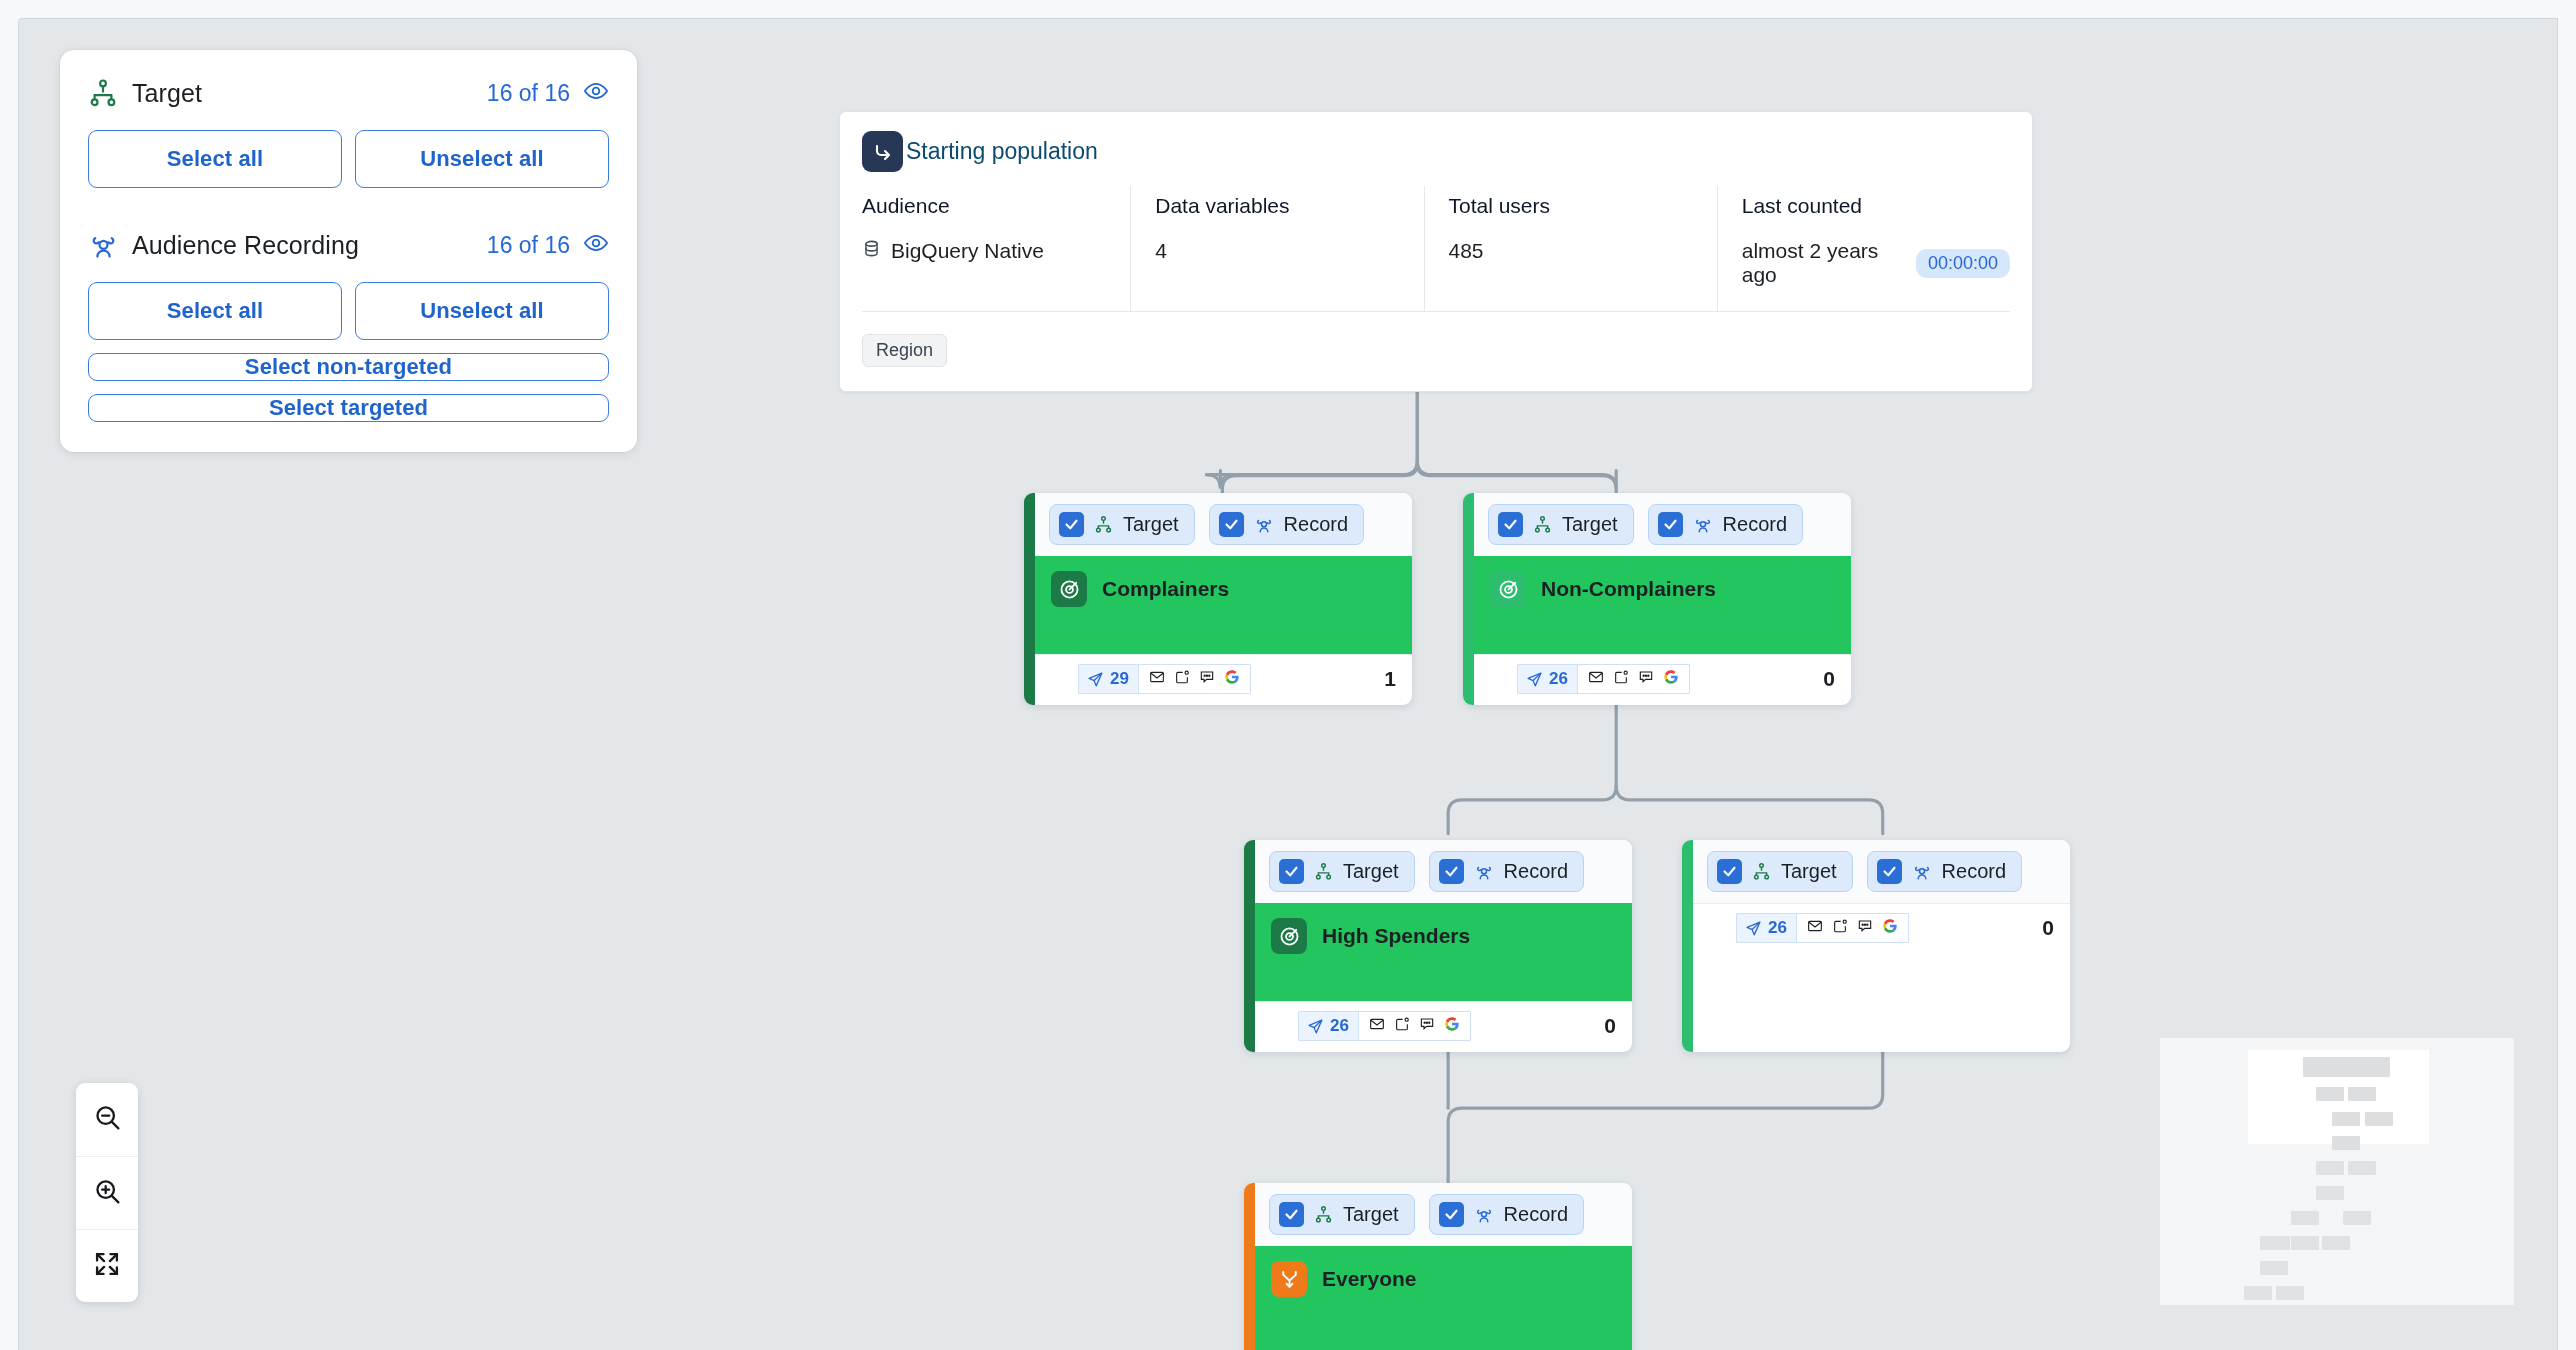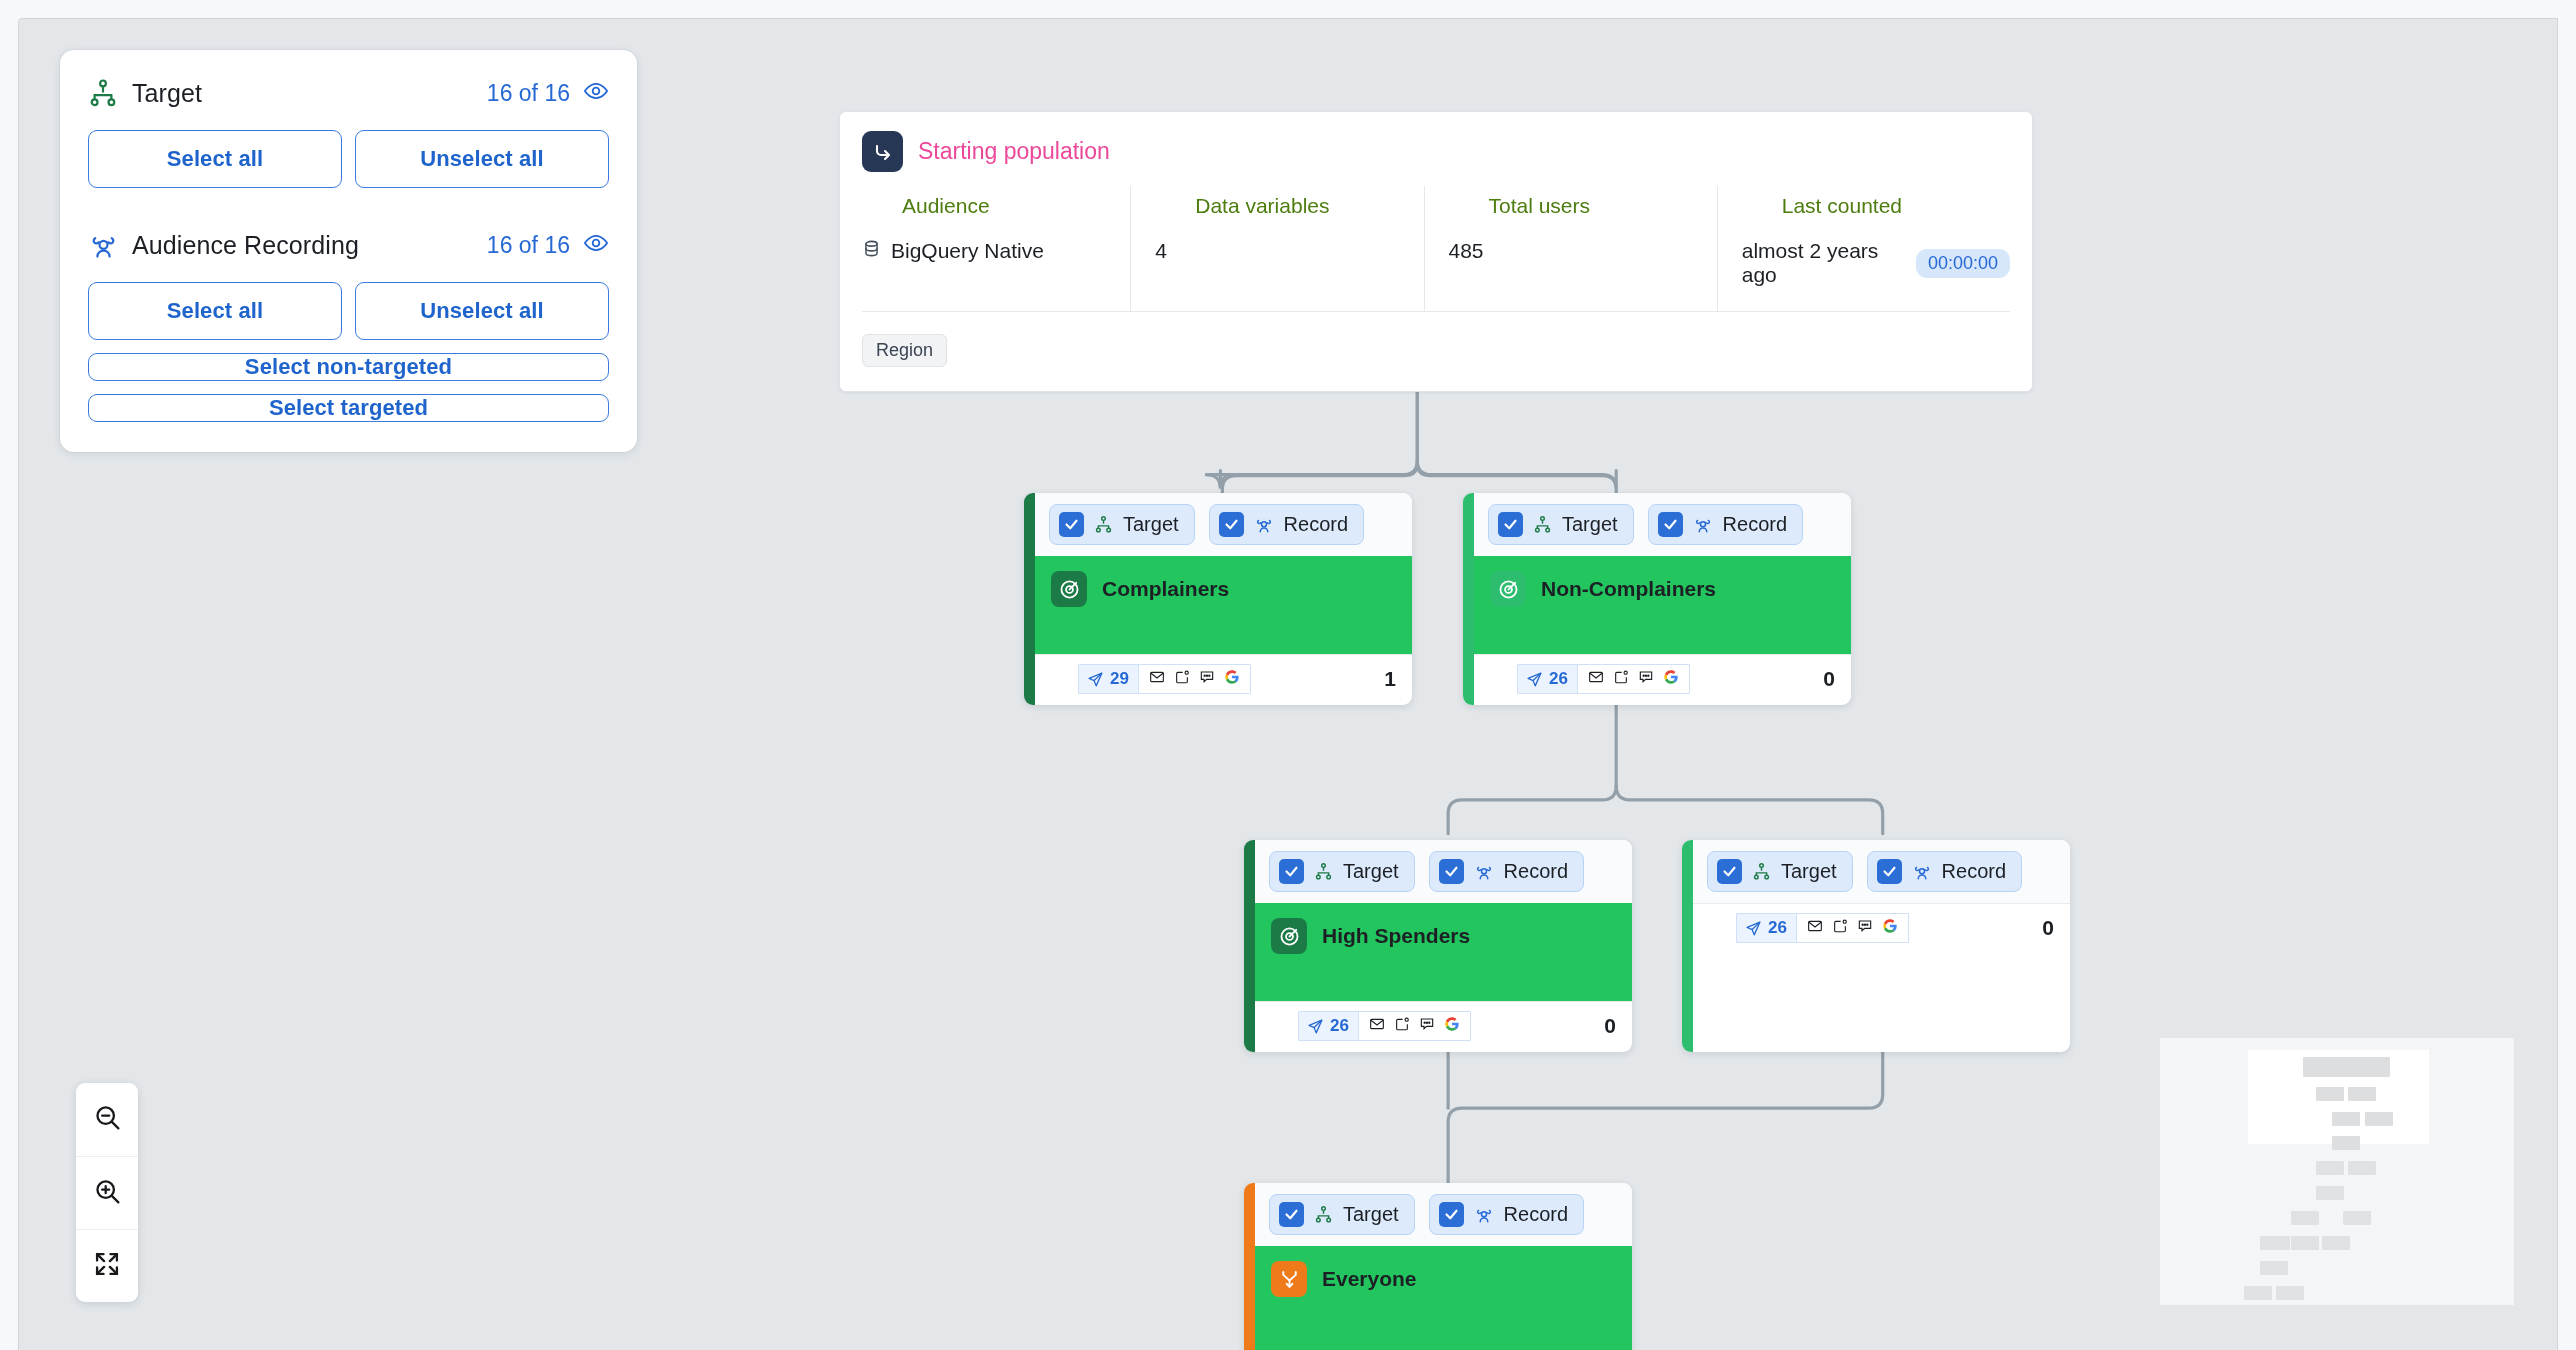--- a/index.html
+++ b/index.html
@@ -77,30 +77,30 @@
     box-shadow: 0 1px 3px rgba(20,35,60,.07);
     z-index: 20;
   }
   .sc-head { display: flex; align-items: center; padding: 19px 22px 14px 22px; }
   .sc-badge {
     width: 41px; height: 41px; border-radius: 9px;
     background: #263856;
     display: flex; align-items: center; justify-content: center;
     flex: 0 0 auto;
   }
-  .sc-title { font-size: 23px; color: #ec4899; margin-left: 15px; font-weight: 400; }
+  .sc-title { font-size: 23px; color: #0c4a6e; margin-left: 3px; font-weight: 400; }
   .sc-grid { display: flex; padding: 0 22px; }
   .sc-col {
     flex: 1 1 0;
     padding: 8px 0 24px 0;
     border-right: 1px solid #e6e9ec;
   }
   .sc-col:last-child { border-right: none; }
   .sc-col + .sc-col { padding-left: 24px; }
-  .sc-label { font-size: 21px; color: #4d7c0f; margin-bottom: 21px; margin-left: 40px; }
+  .sc-label { font-size: 21px; color: #0f172a; margin-bottom: 21px; }
   .sc-value {
     font-size: 21px; color: #1c2025;
     display: flex; align-items: center; gap: 10px;
   }
   .sc-pill {
     background: #d6e7fb; color: #2769d4;
     font-size: 18px; font-weight: 500;
     border-radius: 11px; padding: 4px 12px;
     margin-left: 14px;
   }

